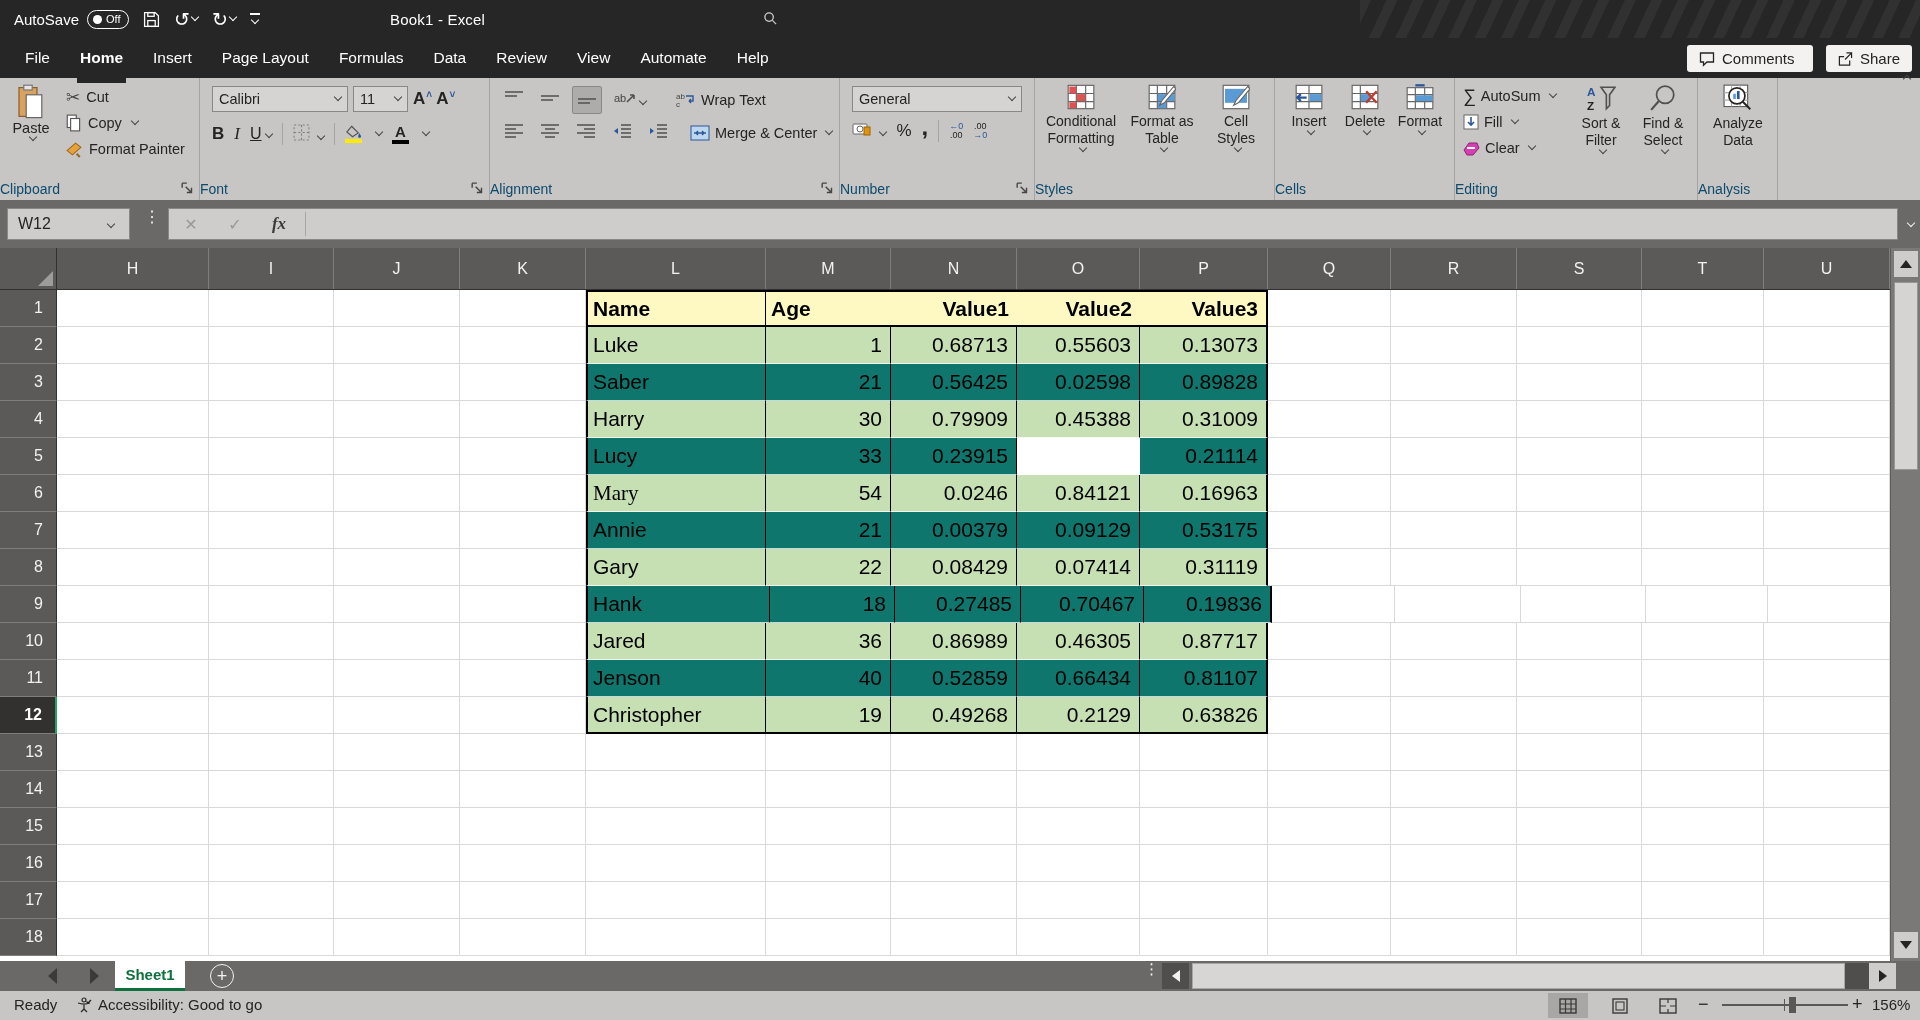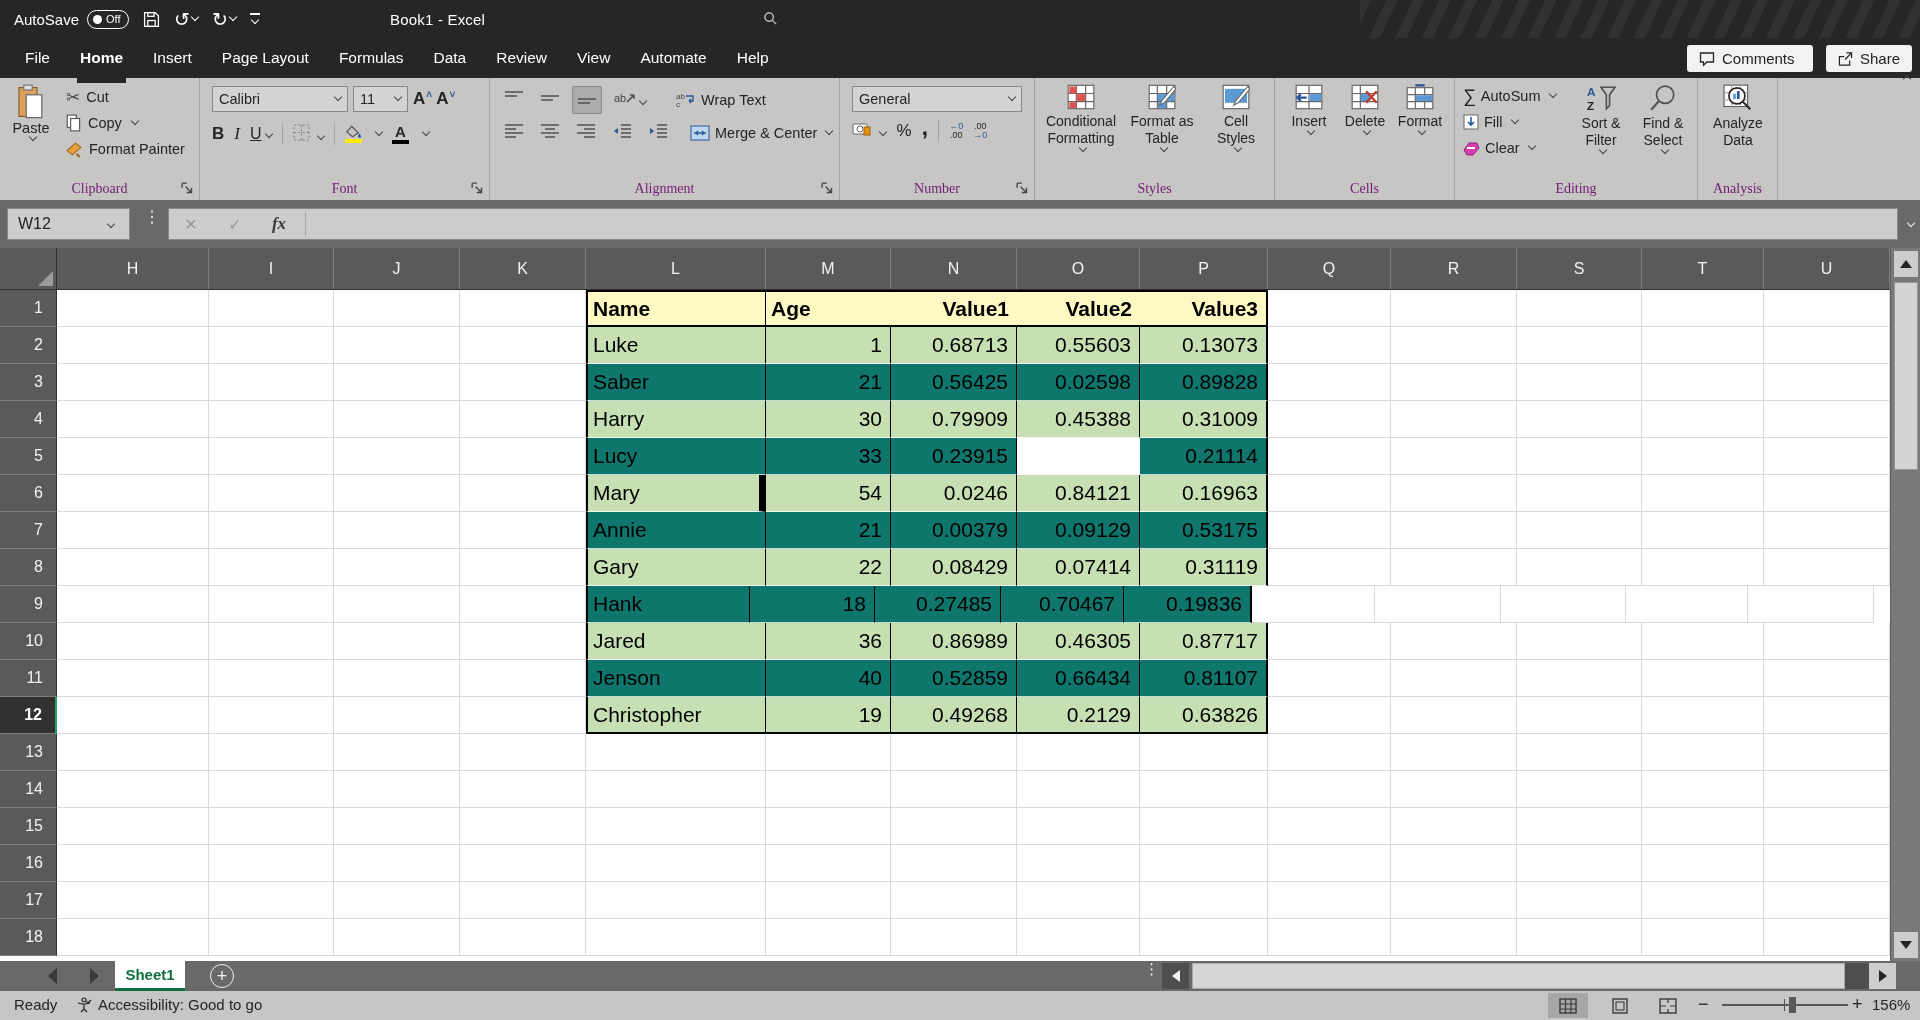--- a/index.html
+++ b/index.html
@@ -39,21 +39,21 @@
   .tab.active { font-weight:700; }
   .tab.active::after { content:""; position:absolute; left:12px; right:12px; bottom:-5px; height:5px; background:#262626; z-index:5; }
   .tr-btn { position:absolute; top:7px; height:27px; background:#f3f2f1; border-radius:3px; display:flex; align-items:center; gap:7px;
     padding:0 12px; font-size:15px; color:#252423; }
   #comments-btn { left:1687px; width:126px; }
   #share-btn { left:1826px; width:86px; }
 
   
   #ribbon { position:absolute; left:0; top:78px; width:1920px; height:122px; background:#c8c6c4; color:#252423; }
   .grp { position:absolute; top:0; height:122px; border-right:1px solid #a6a4a2; }
-  .glabel { position:absolute; bottom:3px; left:0; right:0; text-align:center; font-size:14px; color:#701a75;font-family:Liberation Serif, serif; }
+  .glabel { position:absolute; bottom:3px; left:0; right:0; font-size:14px; color:#0c4a6e; }
   .dlg { position:absolute; right:4px; bottom:4px; width:14px; height:14px; }
   .chev { display:inline-block; width:6px; height:6px; border-right:1.4px solid #444; border-bottom:1.4px solid #444;
     transform:rotate(45deg); margin-left:4px; position:relative; top:-2px; }
   .chev.lone { margin:0; }
   .rbl { font-size:14.5px; color:#252423; }
   .sbtn { display:flex; align-items:center; gap:6px; height:26px; padding:0 4px; }
   .combo { background:#d6d4d2; border:1px solid #8a8886; height:26px; display:flex; align-items:center; justify-content:space-between;
     padding:0 6px; font-size:14.5px; }
   .bigbtn { position:absolute; display:flex; flex-direction:column; align-items:center; text-align:center; font-size:14px; line-height:17px; color:#252423; }
   .bigbtn svg { margin-bottom:3px; }
@@ -657,21 +657,21 @@
           <div class="cell" style="width:125px;"></div>
           <div class="cell" style="width:122px;"></div>
           <div class="cell" style="width:126px;"></div>
         </div>
         <div class="row">
           <div class="rowh">6</div>
           <div class="cell" style="width:152px;"></div>
           <div class="cell" style="width:125px;"></div>
           <div class="cell" style="width:126px;"></div>
           <div class="cell" style="width:126px;"></div>
-          <div class="cell tdata tg" style="width:180px;border-left:2px solid #000;border-right:7px solid #000000;border-bottom:1px solid rgba(255,255,255,.75);">Mary</div>
+          <div class="cell tdata tg" style="width:180px;border-left:2px solid #000;border-right:1px solid #000000;border-bottom:1px solid rgba(255,255,255,.75);font-family:Liberation Serif, serif;">Mary</div>
           <div class="cell tdata tg" style="width:125px;border-right:1px solid #000;border-bottom:1px solid rgba(255,255,255,.75);justify-content:flex-end;">54</div>
           <div class="cell tdata tg" style="width:126px;border-right:1px solid #000;border-bottom:1px solid rgba(255,255,255,.75);justify-content:flex-end;">0.0246</div>
           <div class="cell tdata tg" style="width:123px;border-right:1px solid #000;border-bottom:1px solid rgba(255,255,255,.75);justify-content:flex-end;">0.84121</div>
           <div class="cell tdata tg" style="width:128px;border-right:2px solid #000;border-bottom:1px solid rgba(255,255,255,.75);justify-content:flex-end;">0.16963</div>
           <div class="cell" style="width:123px;"></div>
           <div class="cell" style="width:126px;"></div>
           <div class="cell" style="width:125px;"></div>
           <div class="cell" style="width:122px;"></div>
           <div class="cell" style="width:126px;"></div>
         </div>
@@ -708,21 +708,21 @@
           <div class="cell" style="width:125px;"></div>
           <div class="cell" style="width:122px;"></div>
           <div class="cell" style="width:126px;"></div>
         </div>
         <div class="row">
           <div class="rowh">9</div>
           <div class="cell" style="width:152px;"></div>
           <div class="cell" style="width:125px;"></div>
           <div class="cell" style="width:126px;"></div>
           <div class="cell" style="width:126px;"></div>
-          <div class="cell tdata to" style="width:164px;border-left:2px solid #000;border-right:1px solid #000;border-bottom:1px solid rgba(255,255,255,.75);">Hank</div>
+          <div class="cell tdata to" style="width:184px;border-left:2px solid #000;border-right:1px solid #000;border-bottom:1px solid rgba(255,255,255,.75);">Hank</div>
           <div class="cell tdata to" style="width:125px;border-right:1px solid #000;border-bottom:1px solid rgba(255,255,255,.75);justify-content:flex-end;">18</div>
           <div class="cell tdata to" style="width:126px;border-right:1px solid #000;border-bottom:1px solid rgba(255,255,255,.75);justify-content:flex-end;">0.27485</div>
           <div class="cell tdata to" style="width:123px;border-right:1px solid #000;border-bottom:1px solid rgba(255,255,255,.75);justify-content:flex-end;">0.70467</div>
           <div class="cell tdata to" style="width:128px;border-right:2px solid #000;border-bottom:1px solid rgba(255,255,255,.75);justify-content:flex-end;">0.19836</div>
           <div class="cell" style="width:123px;"></div>
           <div class="cell" style="width:126px;"></div>
           <div class="cell" style="width:125px;"></div>
           <div class="cell" style="width:122px;"></div>
           <div class="cell" style="width:126px;"></div>
         </div>

